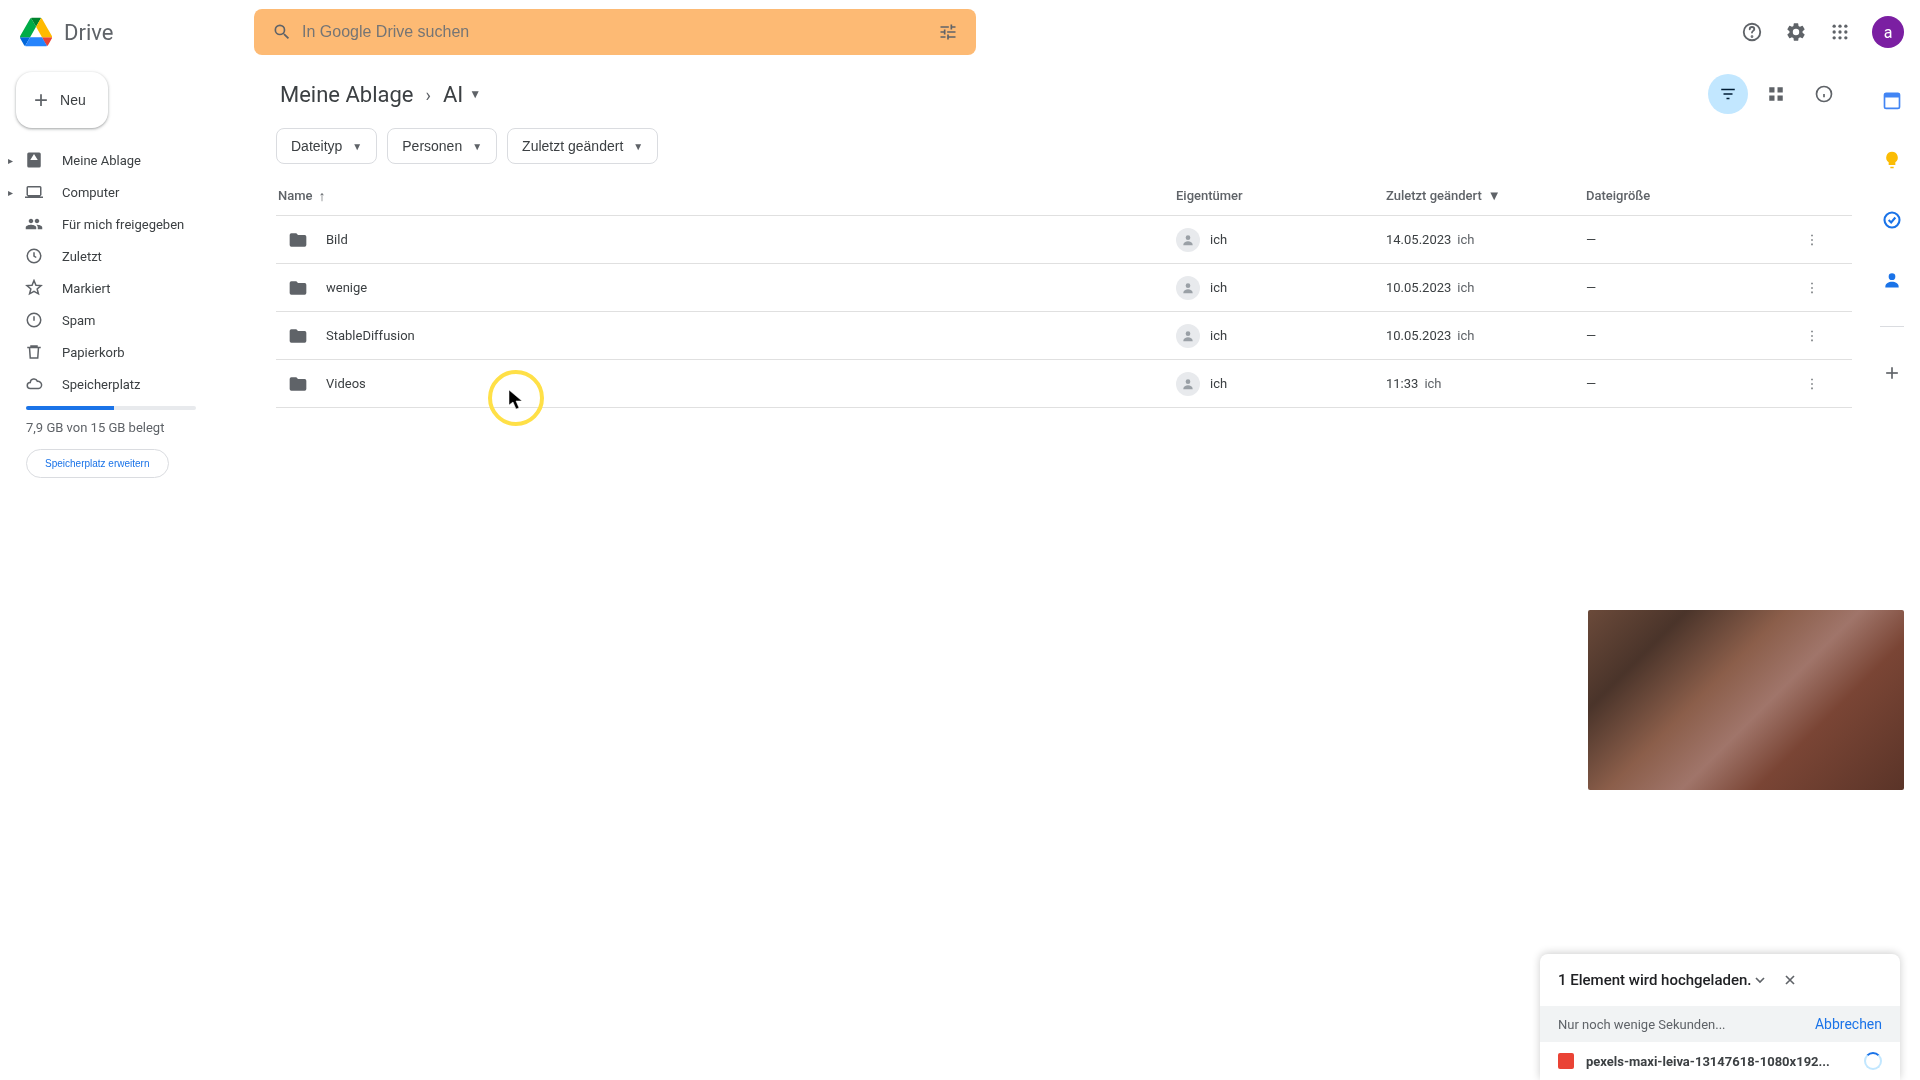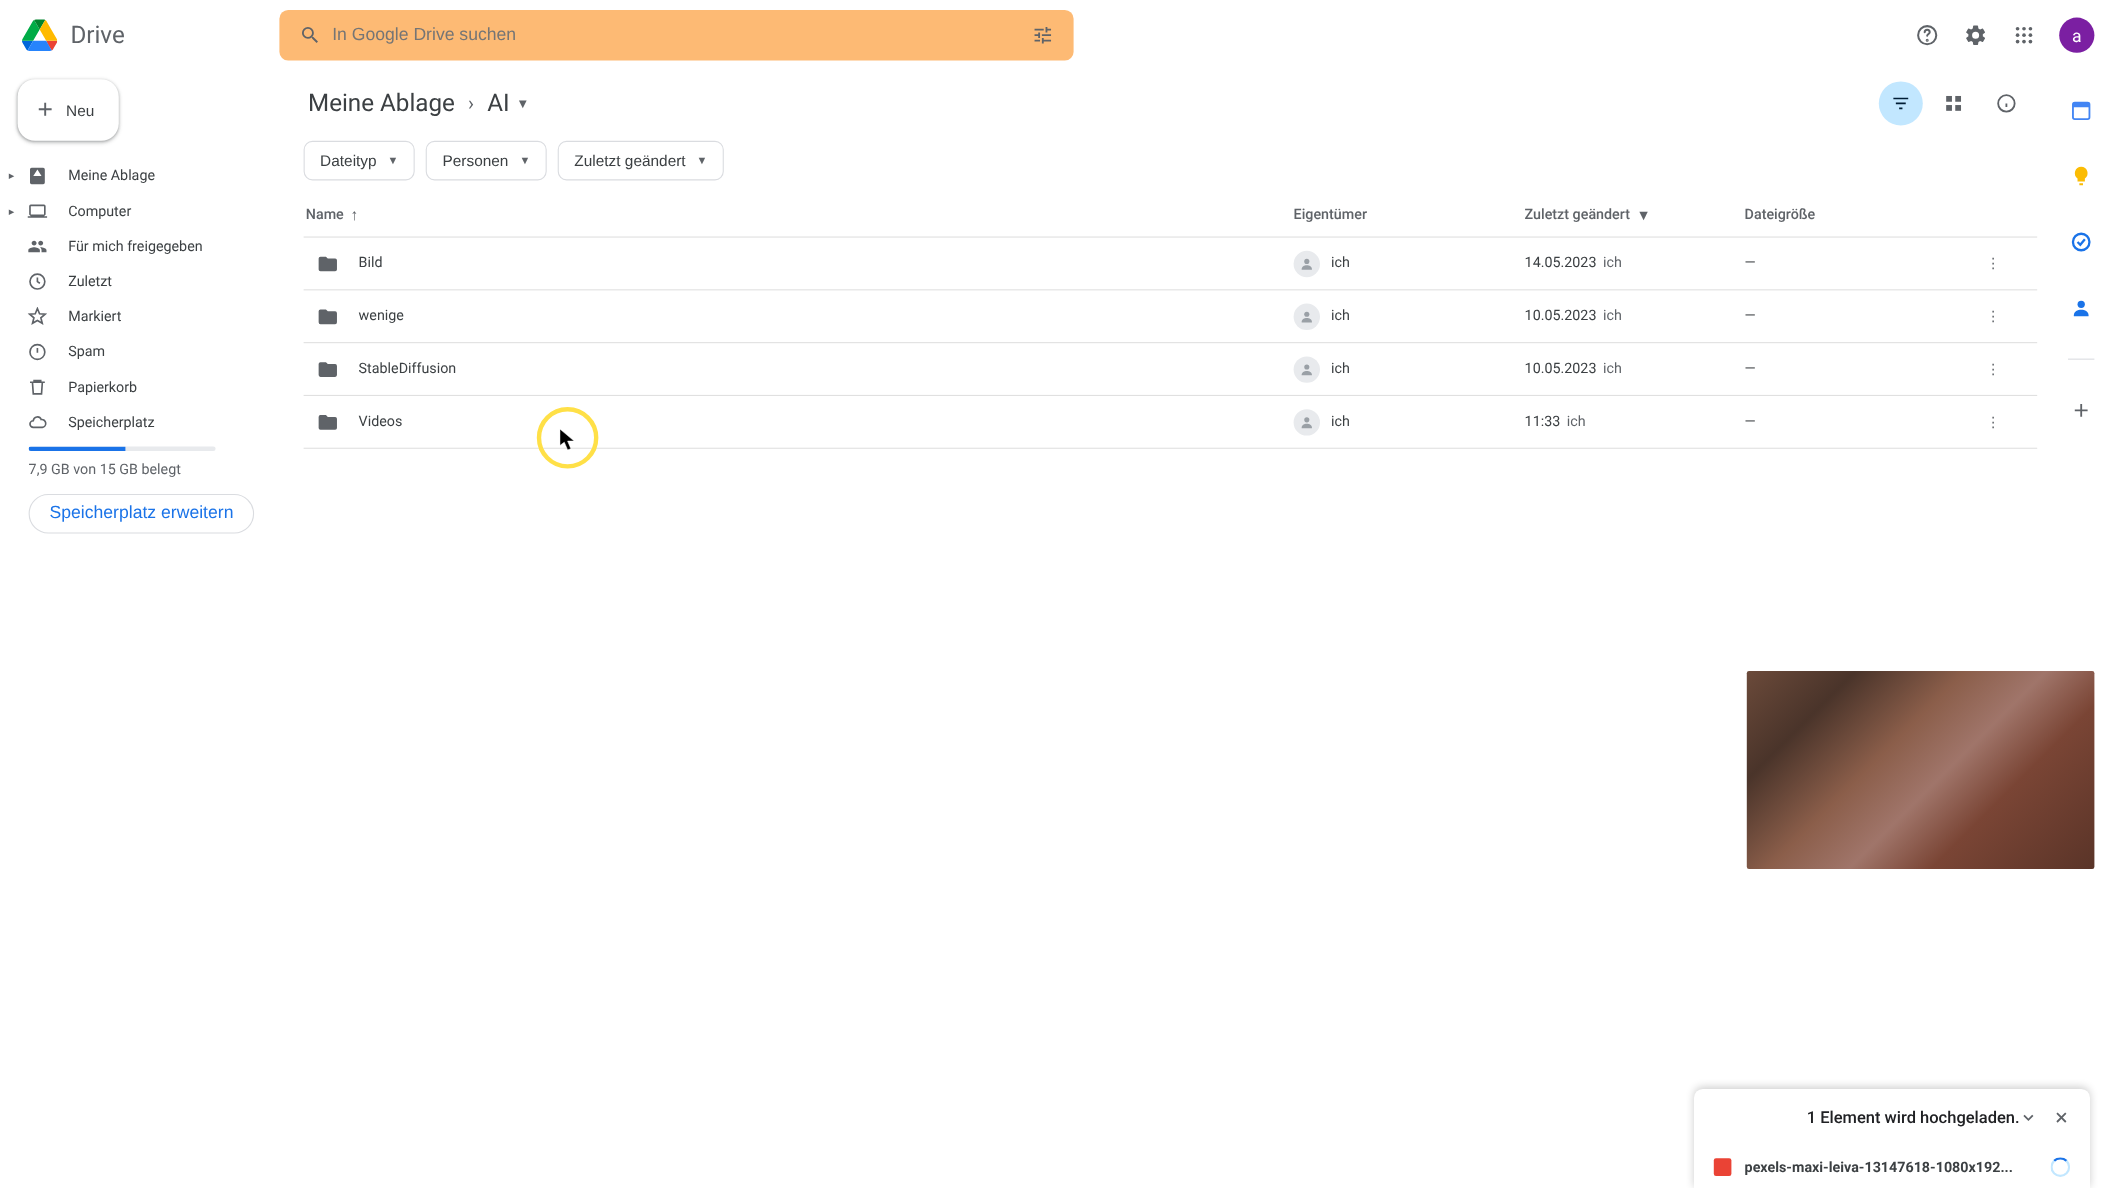--- a/index.html
+++ b/index.html
@@ -27,21 +27,21 @@
 .new-btn { display: inline-flex; align-items: center; gap: 12px; background: #fff; border: none; border-radius: 16px; box-shadow: 0 1px 2px rgba(60,64,67,.3), 0 1px 3px 1px rgba(60,64,67,.15); height: 56px; padding: 0 22px 0 18px; cursor: pointer; font-size: 14px; color: #3c4043; margin-bottom: 16px; margin-left: 4px; }
 .new-btn .plus { font-size: 24px; color: #5f6368; line-height: 1; }
 .nav { list-style: none; }
 .nav li { display: flex; align-items: center; height: 32px; padding: 0 12px 0 24px; border-radius: 0 16px 16px 0; cursor: pointer; font-size: 13px; color: #3c4043; margin-left: -12px; margin-right: -8px; position: relative; }
 .nav li.has-caret::before { content: '▸'; position: absolute; left: 8px; font-size: 10px; color: #5f6368; }
 .nav li .nicon { width: 20px; height: 20px; margin-right: 18px; color: #5f6368; display: flex; align-items: center; justify-content: center; }
 .storage-sec { margin-top: 0; padding: 0 4px 0 14px; }
 .storage-bar { height: 4px; background: #e8eaed; border-radius: 2px; margin: 6px 40px 10px 0; overflow: hidden; }
 .storage-bar .fill { height: 100%; background: #1a73e8; width: 52%; }
 .storage-text { font-size: 13px; color: #5f6368; }
-.buy-btn { margin-top: 14px; border: 1px solid #dadce0; background: #fff; color: #1a73e8; border-radius: 18px; padding: 8px 18px; font-size: 16px; cursor: pointer; }
+.buy-btn { margin-top: 14px; border: 1px solid #dadce0; background: #fff; color: #1a73e8; border-radius: 18px; padding: 8px 18px; font-size: 10px; cursor: pointer; }
 
 
 .main { flex: 1; display: flex; flex-direction: column; padding-right: 60px; }
 .toolbar { display: flex; align-items: center; height: 60px; padding: 0 16px 0 20px; }
 .breadcrumb { display: flex; align-items: center; gap: 8px; font-size: 22px; color: #3c4043; }
 .breadcrumb .crumb { cursor: pointer; padding: 4px 4px; border-radius: 4px; }
 .breadcrumb .sep { color: #5f6368; font-size: 18px; }
 .breadcrumb .current { display: flex; align-items: center; gap: 6px; }
 .breadcrumb .dd { font-size: 12px; color: #5f6368; }
 .toolbar-spacer { flex: 1; }
@@ -80,21 +80,21 @@
 
 .rightrail { position: absolute; right: 0; top: 64px; width: 56px; display: flex; flex-direction: column; align-items: center; gap: 24px; padding-top: 18px; }
 .rail-btn { width: 36px; height: 36px; border-radius: 50%; display: flex; align-items: center; justify-content: center; cursor: pointer; }
 .rail-sep { width: 24px; height: 1px; background: #dadce0; margin: 4px 0; }
 
 
 .pip { position: absolute; right: 16px; bottom: 290px; width: 316px; height: 180px; background: linear-gradient(135deg,#6b4a3a 0%, #4a342a 20%, #8b5e4a 40%, #a0756a 55%, #7a4535 70%, #5a3428 100%); border-radius: 2px; }
 
 
 .upload-toast { position: absolute; right: 20px; bottom: 0; width: 360px; background: #fff; border-radius: 8px 8px 0 0; box-shadow: 0 -1px 8px rgba(0,0,0,.2); overflow: hidden; }
-.ut-head { display: flex; align-items: center; justify-content: flex-end; height: 52px; padding: 0 18px; font-size: 15px; font-weight: 500; color: #202124; }
+.ut-head { display: flex; align-items: center; justify-content: flex-start; height: 52px; padding: 0 18px; font-size: 15px; font-weight: 500; color: #202124; }
 .ut-head-actions { display: flex; gap: 14px; }
 .ut-head-actions .hact { cursor: pointer; color: #5f6368; font-size: 14px; }
 .ut-sub { display: flex; align-items: center; justify-content: space-between; padding: 10px 18px; background: #f1f3f4; font-size: 13px; color: #5f6368; }
 .ut-sub .cancel { color: #1a73e8; cursor: pointer; font-size: 14px; }
 .ut-item { display: flex; align-items: center; gap: 12px; padding: 10px 18px; font-size: 13px; font-weight: bold; }
 .ut-item .fic { width: 16px; height: 16px; background: #ea4335; border-radius: 2px; }
 .ut-item .fname { flex: 1; white-space: nowrap; overflow: hidden; text-overflow: ellipsis; }
 .ut-item .spin { width: 18px; height: 18px; border: 2px solid #c2e7ff; border-top-color: #1a73e8; border-radius: 50%; }
 
 svg { display: block; }
@@ -490,18 +490,22 @@
             <path d="M6 9l6 6 6-6"></path>
           </svg>
         </span>
       <span class="hact">
           <svg width="16" height="16" viewBox="0 0 24 24" fill="none" stroke="#5f6368" stroke-width="2.5">
             <path d="M6 6l12 12M18 6L6 18"></path>
           </svg>
         </span>
     </div>
   </div>
+  <div class="ut-sub">
+    <span>Nur noch wenige Sekunden...</span>
+    <span class="cancel">Abbrechen</span>
+  </div>
   <div class="ut-item">
     <span class="fic"></span>
     <span class="fname">pexels-maxi-leiva-13147618-1080x192...</span>
     <span class="spin"></span>
   </div>
 </div>
 
 </body></html>

